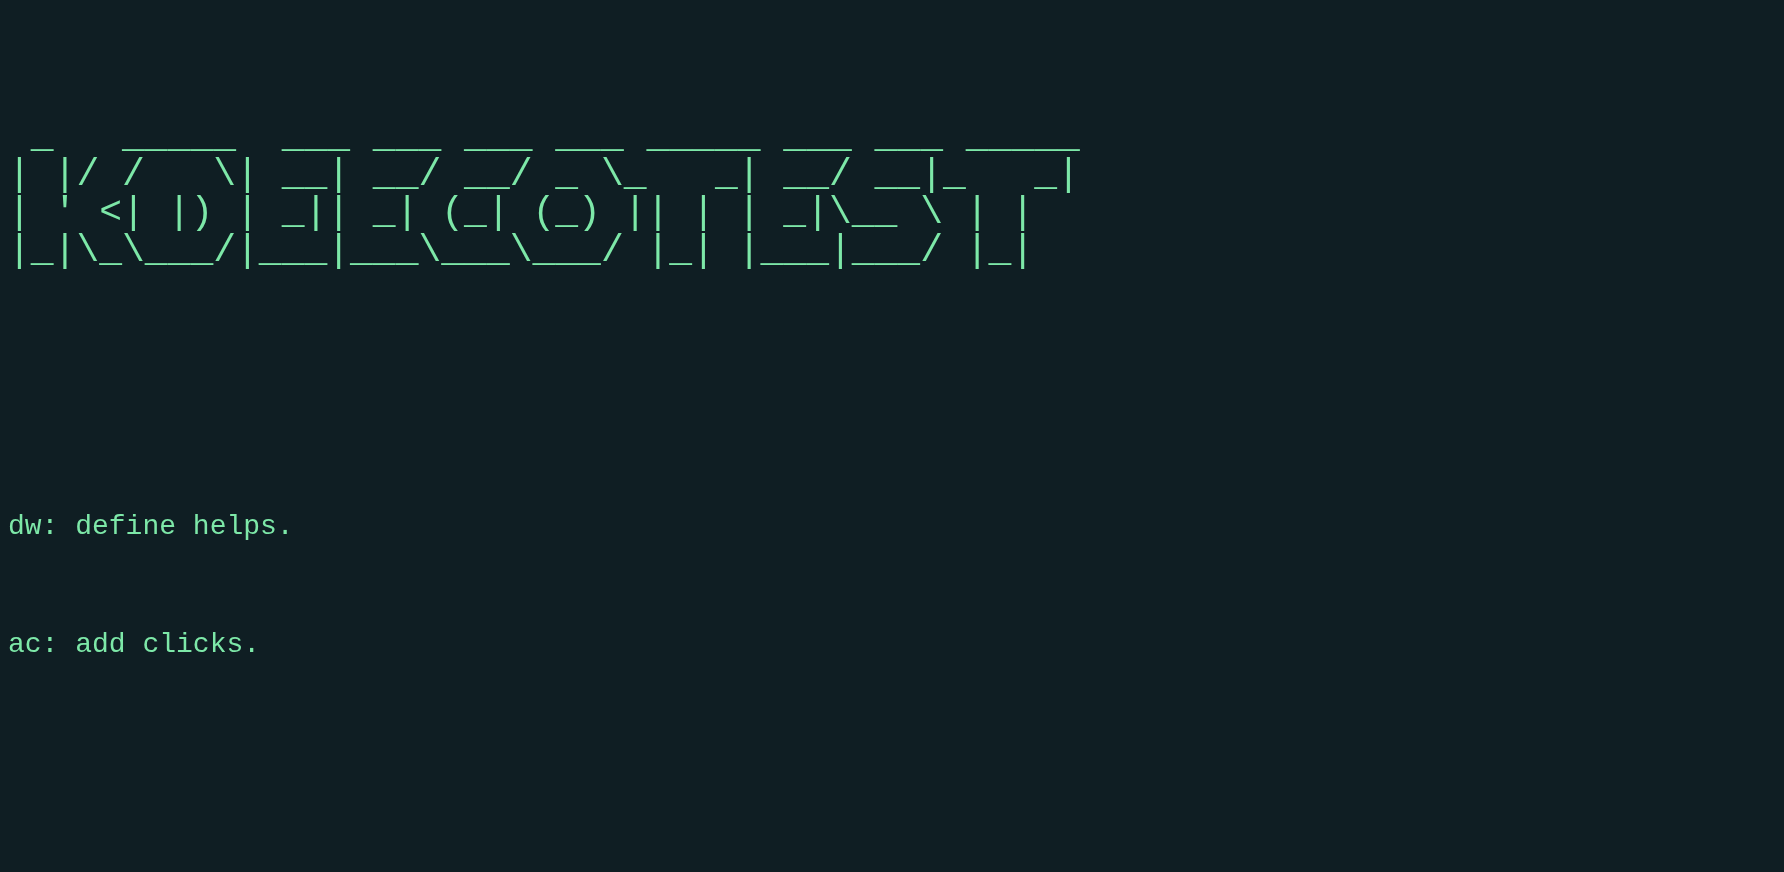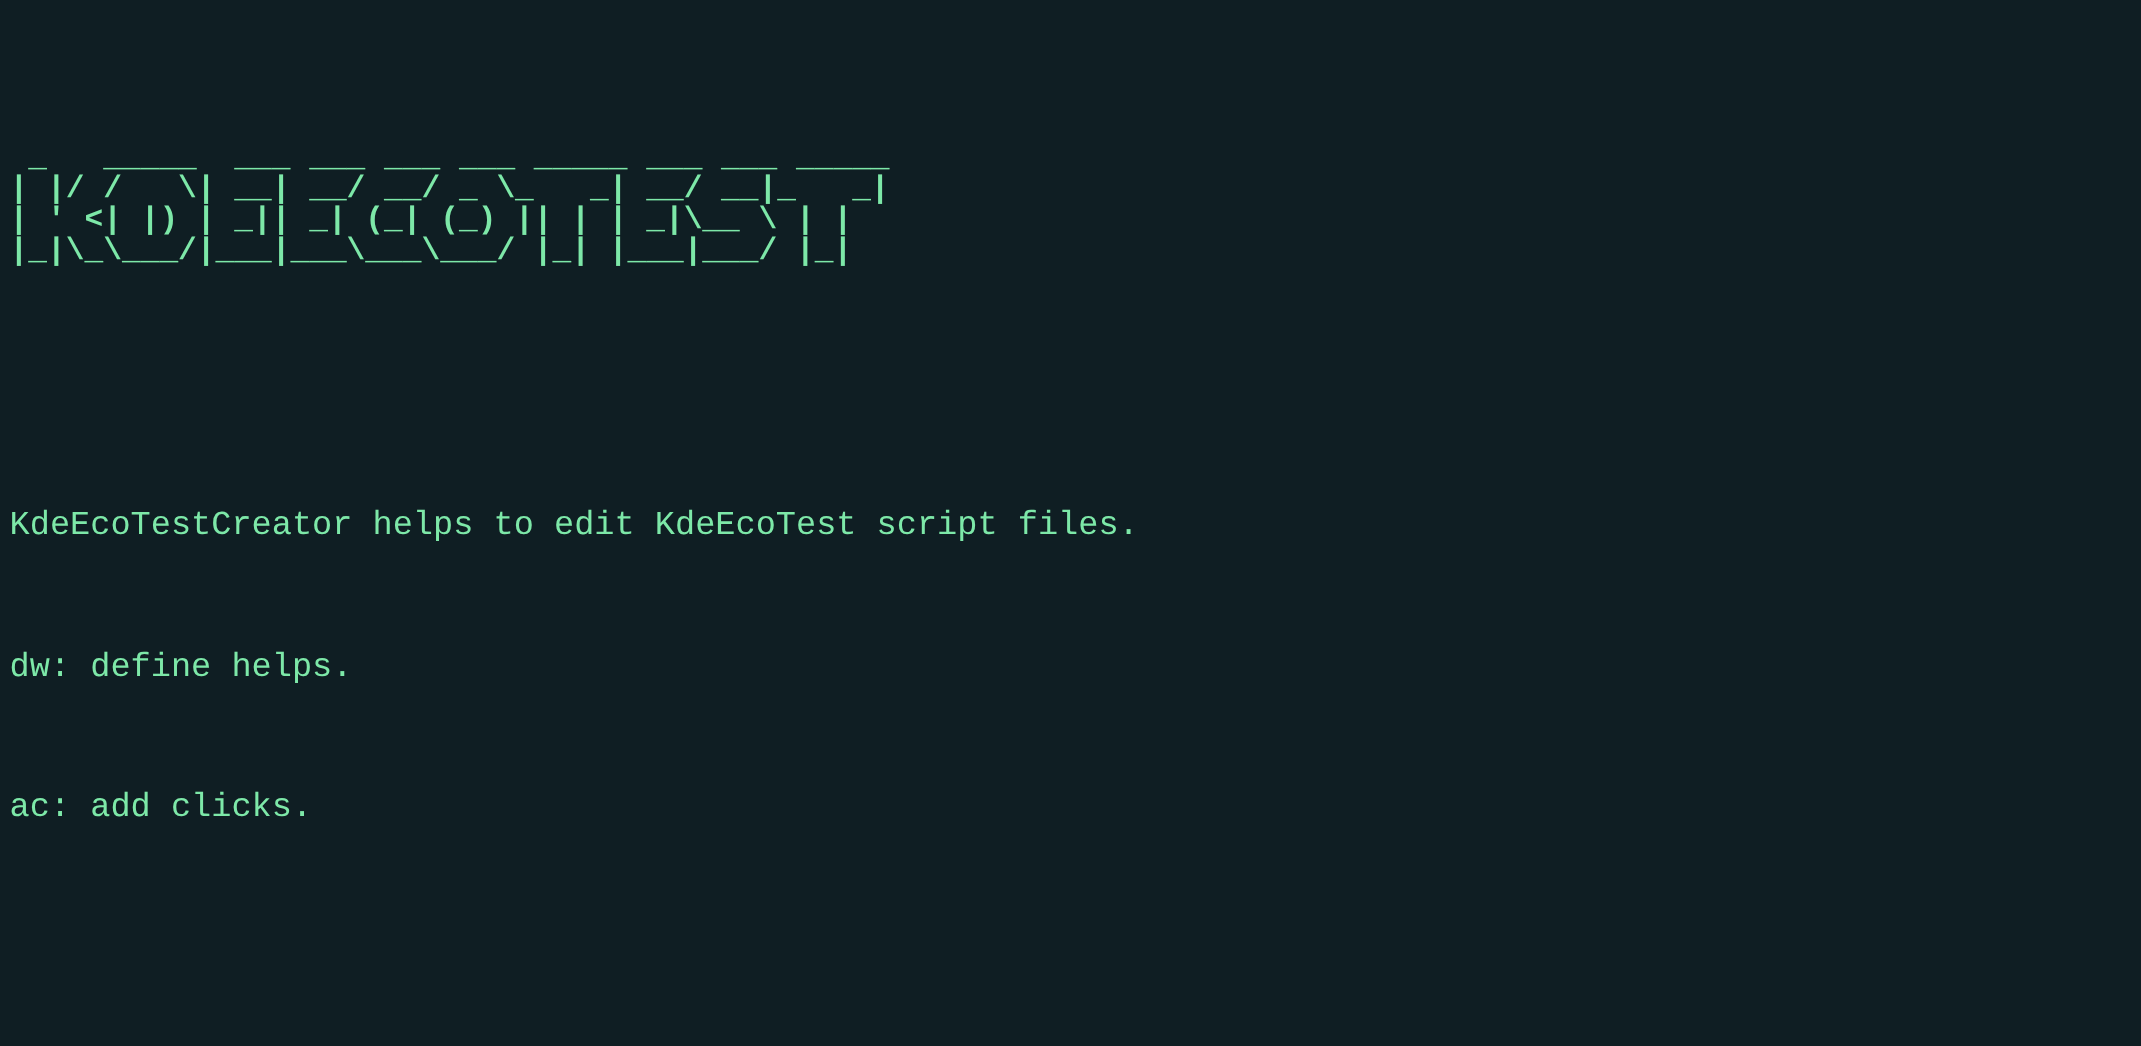--- a/index.html
+++ b/index.html
@@ -19,42 +19,42 @@
       overflow: hidden;
     }
     .terminal {
       padding: 0px 8px 0 8px;
       white-space: pre;
     }
     .ascii-art {
       font-family: 'Courier New', Courier, monospace;
       white-space: pre;
       line-height: 1.0;
+      margin-bottom: 40px;
       margin-top: 40px;
-      font-weight: bold;
-      font-size: 26px;
+      font-weight: normal;
+      font-size: 38px;
       letter-spacing: 0px;
     }
     .output-line {
       white-space: pre-wrap;
     }
     .spacer {
       height: 40px;
     }
   </style>
 </head>
 <body>
 
 <div class="terminal">
   <div class="ascii-art"> _   _____  ___ ___ ___ ___ _____ ___ ___ _____ 
 | |/ /   \| __| __/ __/ _ \_   _| __/ __|_   _|
 | ' &lt;| |) | _|| _| (_| (_) || | | _|\__ \ | |  
 |_|\_\___/|___|___\___\___/ |_| |___|___/ |_|  </div>
   <div class="spacer"></div>
-  <div class="output-line">KdeEcoTestCreator helps to edit KdeEcoTest script files.</div>
   <div class="output-line">dw: define helps.</div>
   <div class="output-line">ac: add clicks.</div>
   
   
   
   
   
   
   
 </div>

